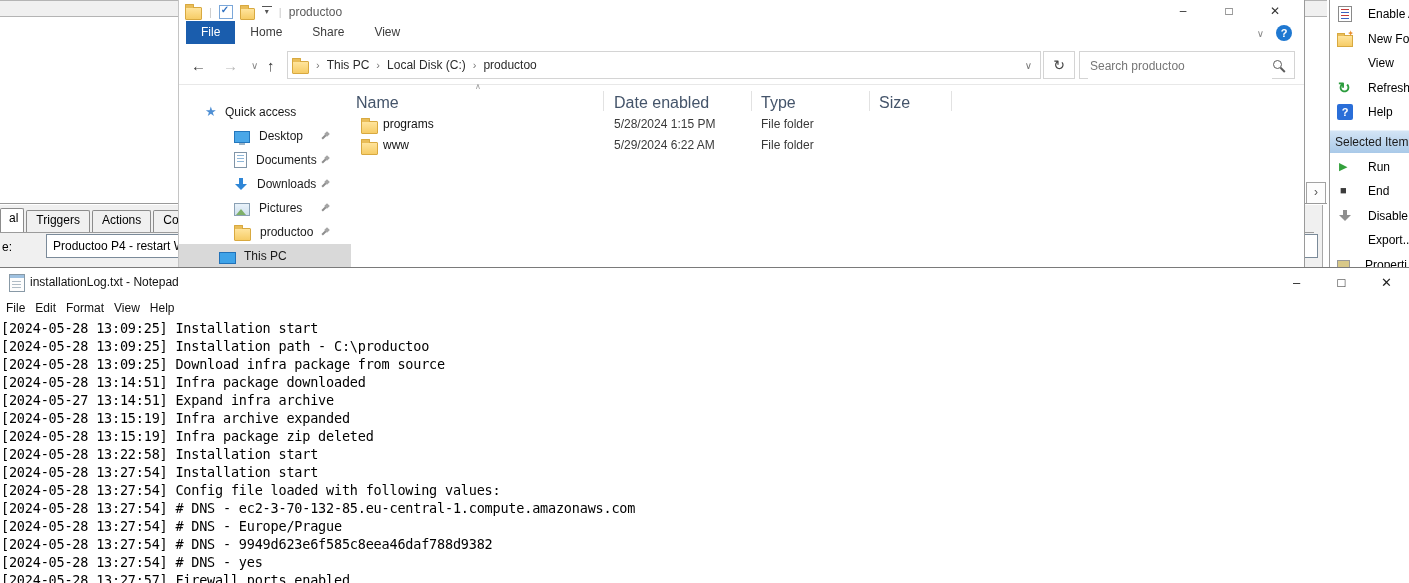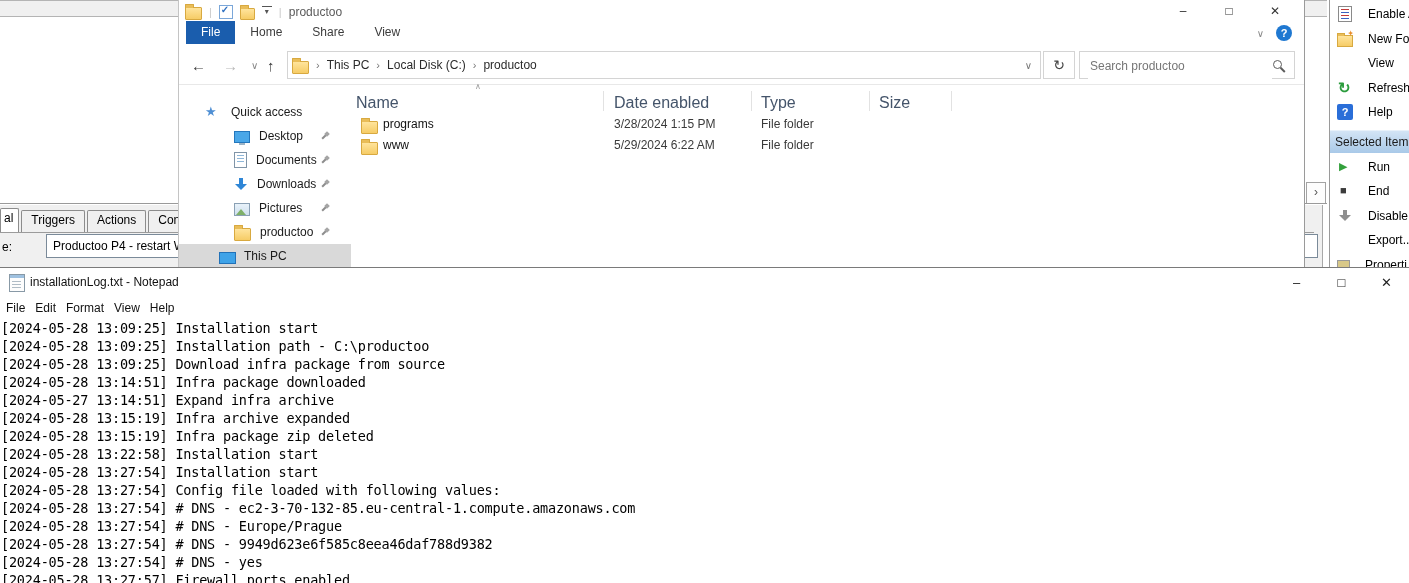--- a/index.html
+++ b/index.html
@@ -13,21 +13,21 @@
     border-top:1px solid #b4b4b4;border-bottom:1px solid #b4b4b4;}
   .ts-scrollbtn{left:1306px;top:182px;width:18px;height:20px;background:#fdfdfd;
     border:1px solid #a3a3a3;text-align:center;line-height:18px;color:#555;font-size:12px;}
   .ts-bottomline{left:0;top:203px;width:1327px;height:0;border-top:1px solid #9a9a9a;}
   .ts-dialog{left:-8px;top:205px;width:1330px;height:378px;background:#f0f0f0;
     border-right:1px solid #a8a8a8;}
   .ts-tabs{position:absolute;left:8px;top:5px;display:flex;align-items:flex-end;}
   .ts-tab{height:19px;padding:2px 9px 0 9px;margin-right:2px;background:#f0f0f0;
     border:1px solid #8c8c8c;border-bottom:none;border-radius:2px 2px 0 0;
     font-size:12px;color:#000;white-space:nowrap;}
-  .ts-tab.sel{background:#fff;height:21px;margin-top:-2px;padding-left:3px;padding-right:5px;}
+  .ts-tab.sel{background:#fff;height:21px;margin-top:-2px;padding-left:8px;padding-right:5px;}
   .ts-page-line{position:absolute;left:8px;top:27px;width:1314px;border-top:1px solid #9b9b9b;}
   .ts-name-label{position:absolute;left:10px;top:35px;color:#000;}
   .ts-name-box{position:absolute;left:54px;top:29px;width:1264px;height:22px;background:#fff;
     border:1px solid #7a8a99;line-height:22px;padding-left:6px;white-space:nowrap;overflow:hidden;color:#000;}
 
   
   .apane{left:1329px;top:0;width:80px;height:268px;background:#fff;
     border-left:1px solid #9a9a9a;overflow:hidden;padding-top:2px;box-sizing:border-box;}
   .ap-item{height:24.5px;display:flex;align-items:center;gap:15px;padding-left:7px;
     white-space:nowrap;color:#000;}
@@ -67,21 +67,21 @@
     font-family:"Liberation Sans",sans-serif;font-size:12px;color:#a16207;}
   .searchbox input::placeholder{color:#767676;}
   .mag{position:absolute;right:9px;top:8px;width:12px;height:12px;}
   .mag::before{content:"";position:absolute;left:0;top:0;width:7px;height:7px;border:1.5px solid #5c5c5c;border-radius:50%;}
   .mag::after{content:"";position:absolute;right:0;bottom:0;width:6px;height:1.5px;background:#5c5c5c;transform:rotate(45deg);transform-origin:right;}
 
   
   .sbar{position:absolute;left:0;top:100px;width:172px;bottom:0;}
   .sb-row{height:24px;display:flex;align-items:center;}
   .sb-qa .sb-ic{margin-left:26px;}
-  .sb-qa .sb-label{margin-left:10px;}
+  .sb-qa .sb-label{margin-left:4px;}
   .sb-item .sb-ic{margin-left:55px;}
   .sb-item .sb-label{margin-left:9px;}
   .sb-pc{background:#d9d9d9;height:24px;display:flex;align-items:center;}
   .sb-pc .sb-ic{margin-left:40px;}
   .sb-pc .sb-label{margin-left:8px;}
   .sb-ic{width:16px;height:16px;position:relative;flex:none;}
   .sb-pin{margin-left:auto;margin-right:22px;width:9px;height:9px;position:relative;flex:none;}
   .sb-pin::before{content:"";position:absolute;left:4px;top:0;width:2px;height:8px;background:#8d8d8d;transform:rotate(45deg);}
   .sb-pin::after{content:"";position:absolute;left:5px;top:0;width:4px;height:4px;background:#a5a5a5;transform:rotate(45deg);}
 
@@ -372,21 +372,21 @@
       <span class="fh-div" style="left:516px;"></span>
       <span class="fh-div" style="left:598px;"></span>
     </div>
     <span class="sortcaret">∧</span>
 
     <div class="frows">
 
         <div class="frow">
           <span class="f-ic icx ic-folder"></span>
           <span class="f-name">programs</span>
-          <span class="f-date">3/28/2024 1:15 PM</span>
+          <span class="f-date">5/28/2024 1:15 PM</span>
           <span class="f-type">File folder</span>
           <span class="f-size"></span>
         </div>
 
         <div class="frow">
           <span class="f-ic icx ic-folder"></span>
           <span class="f-name">www</span>
           <span class="f-date">5/29/2024 6:22 AM</span>
           <span class="f-type">File folder</span>
           <span class="f-size"></span>

